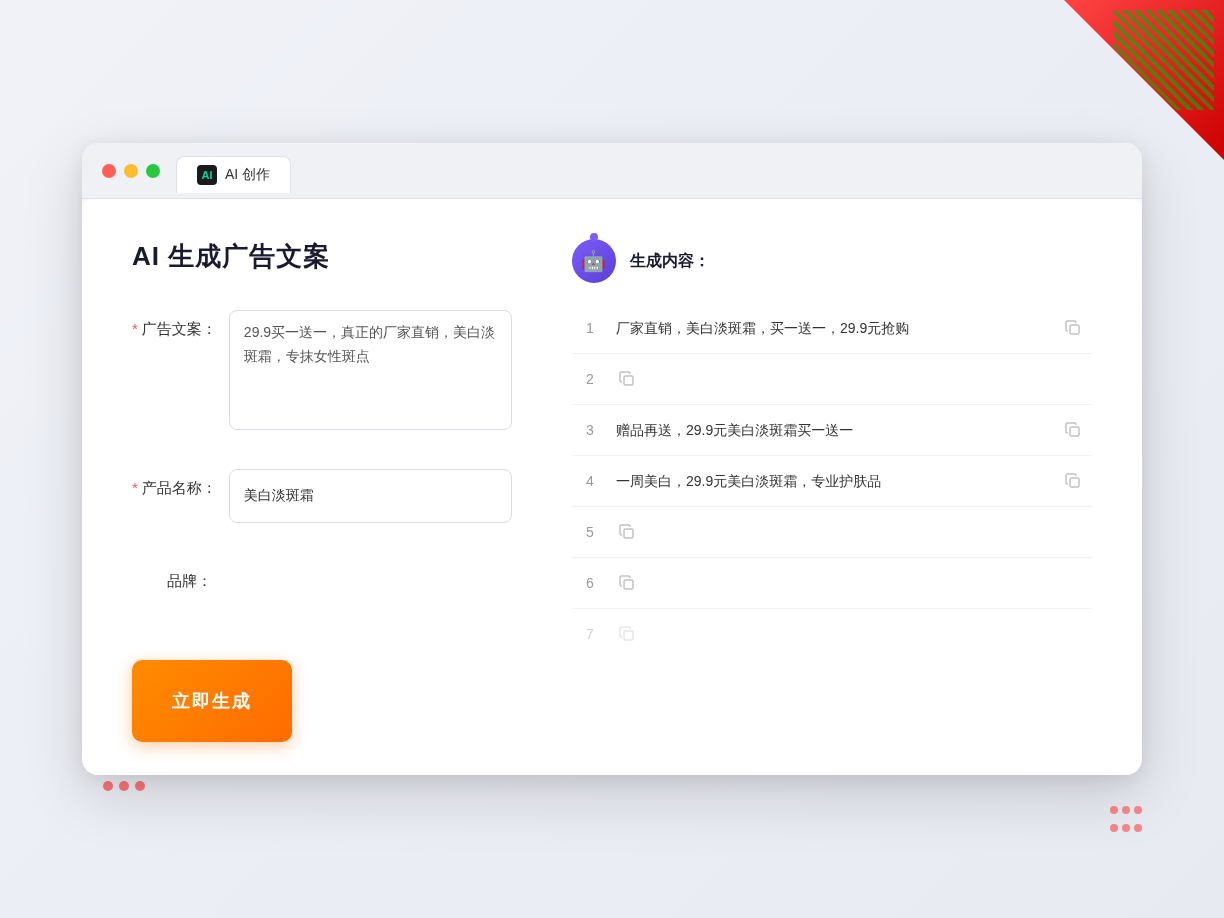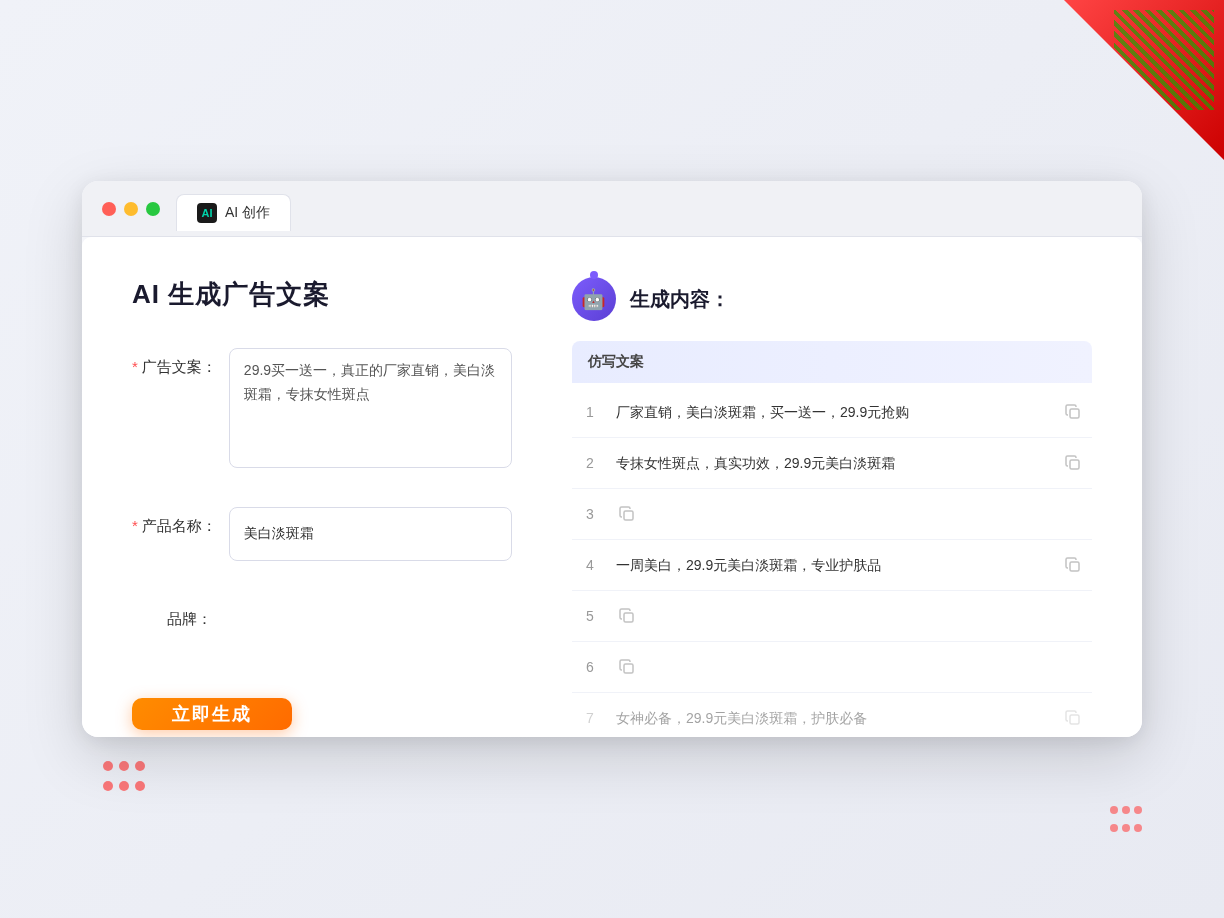--- a/index.html
+++ b/index.html
@@ -70,21 +70,21 @@
       height: 8px;
       background: #ff4444;
       border-radius: 50%;
       margin: 2px;
       opacity: 0.6;
     }
 
     
     .browser-window {
       width: 1060px;
-      height: 556px;
+      height: 632px;
       background: #f5f6fa;
       border-radius: 16px;
       box-shadow: 0 20px 60px rgba(0,0,0,0.15), 0 4px 20px rgba(0,0,0,0.08);
       overflow: hidden;
       position: relative;
       z-index: 1;
     }
 
     
     .title-bar {
@@ -211,21 +211,21 @@
       background: #fff;
       height: 42px;
     }
 
     .generate-btn {
       margin-top: 30px;
       background: linear-gradient(135deg, #ff8c00, #ff6b00);
       color: #fff;
       border: none;
       border-radius: 10px;
-      padding: 4px 40px;
+      padding: 29px 40px;
       font-size: 18px;
       font-weight: 600;
       cursor: pointer;
       letter-spacing: 2px;
       font-family: inherit;
       box-shadow: 0 4px 16px rgba(255,107,0,0.35);
     }
 
     
     .right-panel {
@@ -260,21 +260,21 @@
       height: 8px;
       background: #7c5cfc;
       border-radius: 50%;
     }
 
     .robot-face {
       font-size: 20px;
     }
 
     .result-title {
-      font-size: 20px;
+      font-size: 16px;
       font-weight: 600;
       color: #1a1a2e;
     }
 
     .table-header {
       background: linear-gradient(90deg, #e8ecff, #f0f2ff);
       padding: 12px 16px;
       font-size: 14px;
       font-weight: 600;
       color: #444;
@@ -388,45 +388,44 @@
     </div>
 
     <div class="right-panel">
       <div class="result-header">
         <div class="robot-icon">
           <span class="robot-face">🤖</span>
         </div>
         <div class="result-title">生成内容：</div>
       </div>
 
-      <div class="table-header">仿写文案</div>
 
       <div id="results-list">
           <div class="result-row">
     <span class="row-num">1</span>
     <span class="row-text">厂家直销，美白淡斑霜，买一送一，29.9元抢购</span>
     <div class="copy-icon">
       <svg viewBox="0 0 16 16" fill="none" xmlns="http://www.w3.org/2000/svg">
         <rect x="5" y="5" width="9" height="9" rx="1.5" stroke="#888" stroke-width="1.5"></rect>
         <path d="M3 11H2.5A1.5 1.5 0 011 9.5V2.5A1.5 1.5 0 012.5 1h7A1.5 1.5 0 0111 2.5V3" stroke="#888" stroke-width="1.5"></path>
       </svg>
     </div>
   </div>
           <div class="result-row">
     <span class="row-num">2</span>
-    <span class="row-text">专抹女性斑点，真实功效，29.9元美白淡斑霜</span>
     <div class="copy-icon">
       <svg viewBox="0 0 16 16" fill="none" xmlns="http://www.w3.org/2000/svg">
         <rect x="5" y="5" width="9" height="9" rx="1.5" stroke="#888" stroke-width="1.5"></rect>
         <path d="M3 11H2.5A1.5 1.5 0 011 9.5V2.5A1.5 1.5 0 012.5 1h7A1.5 1.5 0 0111 2.5V3" stroke="#888" stroke-width="1.5"></path>
       </svg>
     </div>
   </div>
           <div class="result-row">
     <span class="row-num">3</span>
+    <span class="row-text">赠品再送，29.9元美白淡斑霜买一送一</span>
     <div class="copy-icon">
       <svg viewBox="0 0 16 16" fill="none" xmlns="http://www.w3.org/2000/svg">
         <rect x="5" y="5" width="9" height="9" rx="1.5" stroke="#888" stroke-width="1.5"></rect>
         <path d="M3 11H2.5A1.5 1.5 0 011 9.5V2.5A1.5 1.5 0 012.5 1h7A1.5 1.5 0 0111 2.5V3" stroke="#888" stroke-width="1.5"></path>
       </svg>
     </div>
   </div>
           <div class="result-row">
     <span class="row-num">4</span>
     <span class="row-text">一周美白，29.9元美白淡斑霜，专业护肤品</span>
@@ -450,21 +449,20 @@
     <span class="row-num">6</span>
     <div class="copy-icon">
       <svg viewBox="0 0 16 16" fill="none" xmlns="http://www.w3.org/2000/svg">
         <rect x="5" y="5" width="9" height="9" rx="1.5" stroke="#888" stroke-width="1.5"></rect>
         <path d="M3 11H2.5A1.5 1.5 0 011 9.5V2.5A1.5 1.5 0 012.5 1h7A1.5 1.5 0 0111 2.5V3" stroke="#888" stroke-width="1.5"></path>
       </svg>
     </div>
   </div>
           <div class="result-row dimmed">
     <span class="row-num">7</span>
-    <span class="row-text">女神必备，29.9元美白淡斑霜，护肤必备</span>
     <div class="copy-icon">
       <svg viewBox="0 0 16 16" fill="none" xmlns="http://www.w3.org/2000/svg">
         <rect x="5" y="5" width="9" height="9" rx="1.5" stroke="#888" stroke-width="1.5"></rect>
         <path d="M3 11H2.5A1.5 1.5 0 011 9.5V2.5A1.5 1.5 0 012.5 1h7A1.5 1.5 0 0111 2.5V3" stroke="#888" stroke-width="1.5"></path>
       </svg>
     </div>
   </div>
         </div>
     </div>
 

